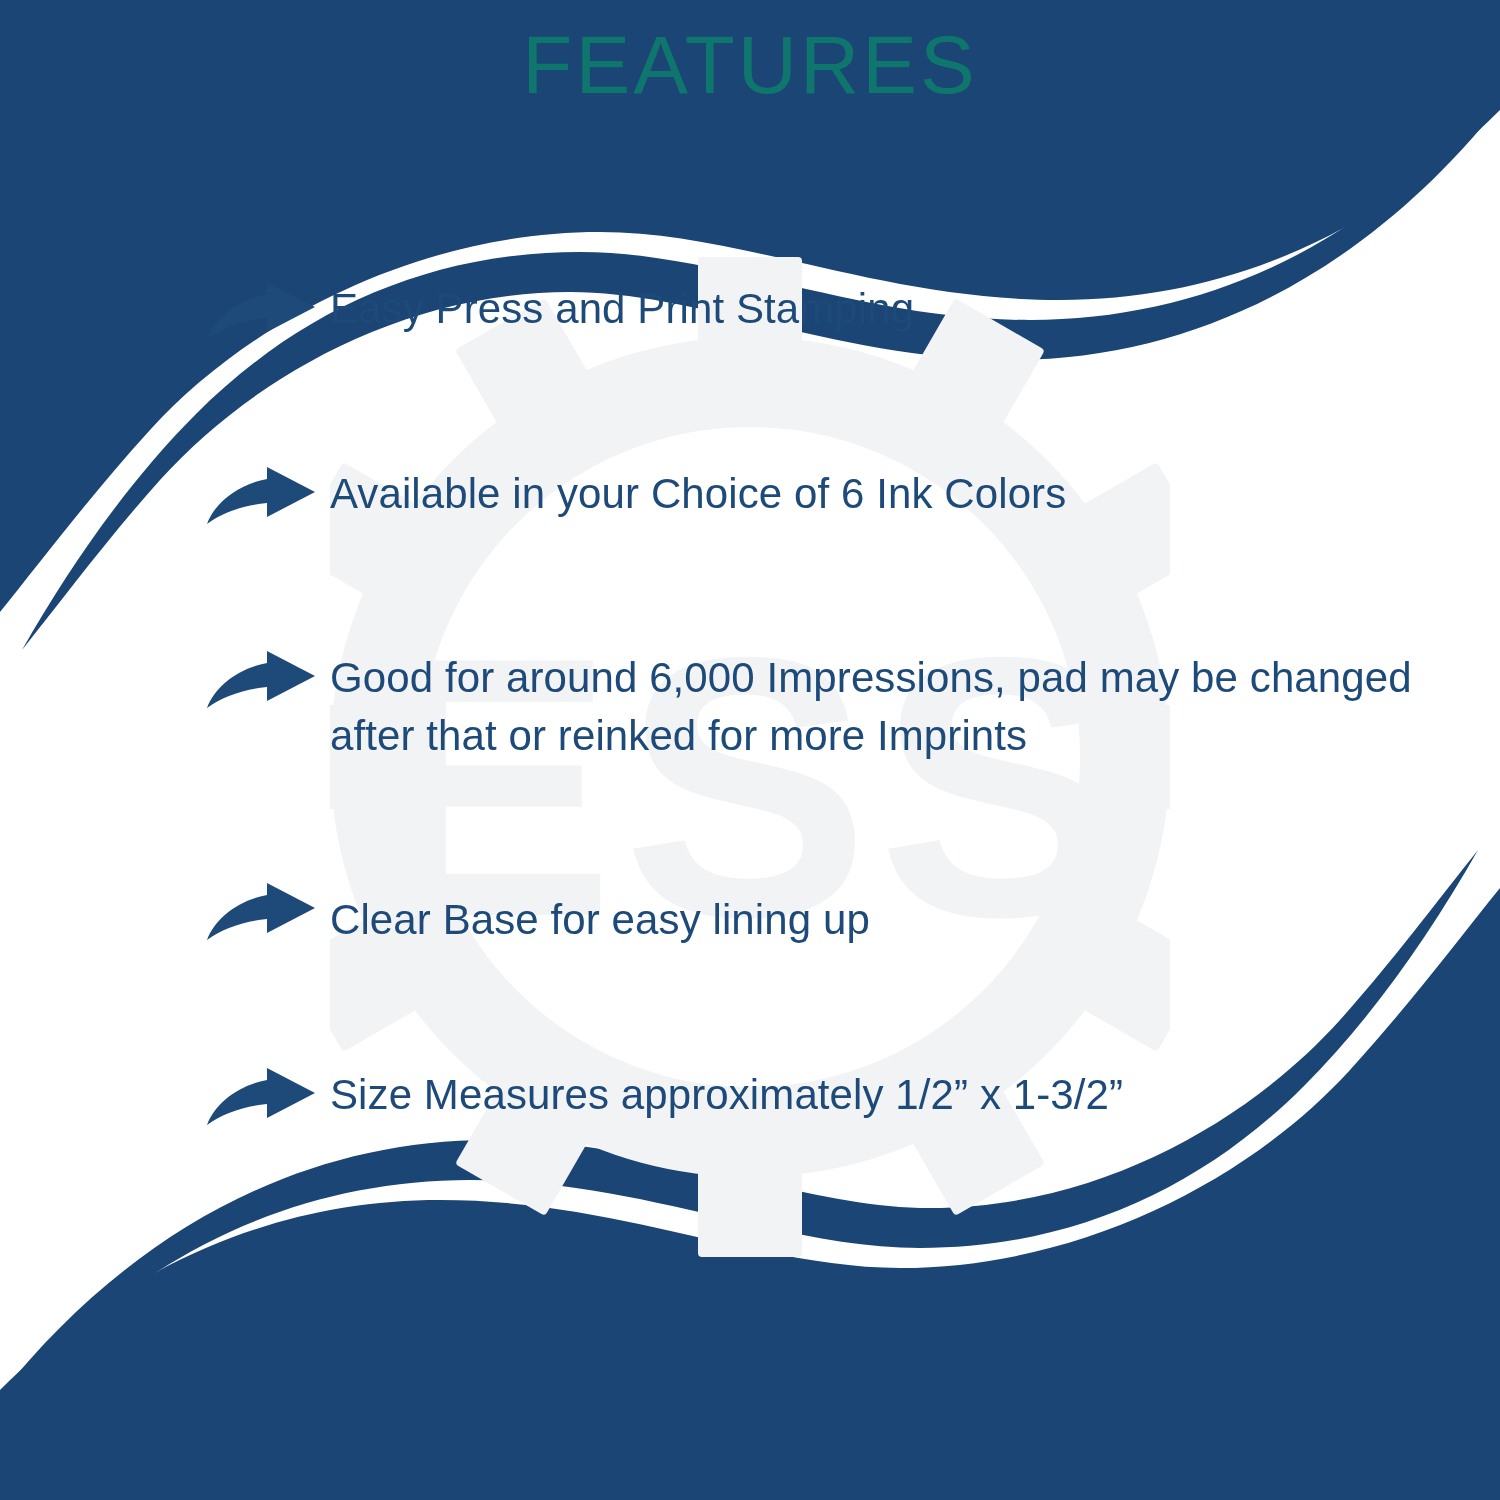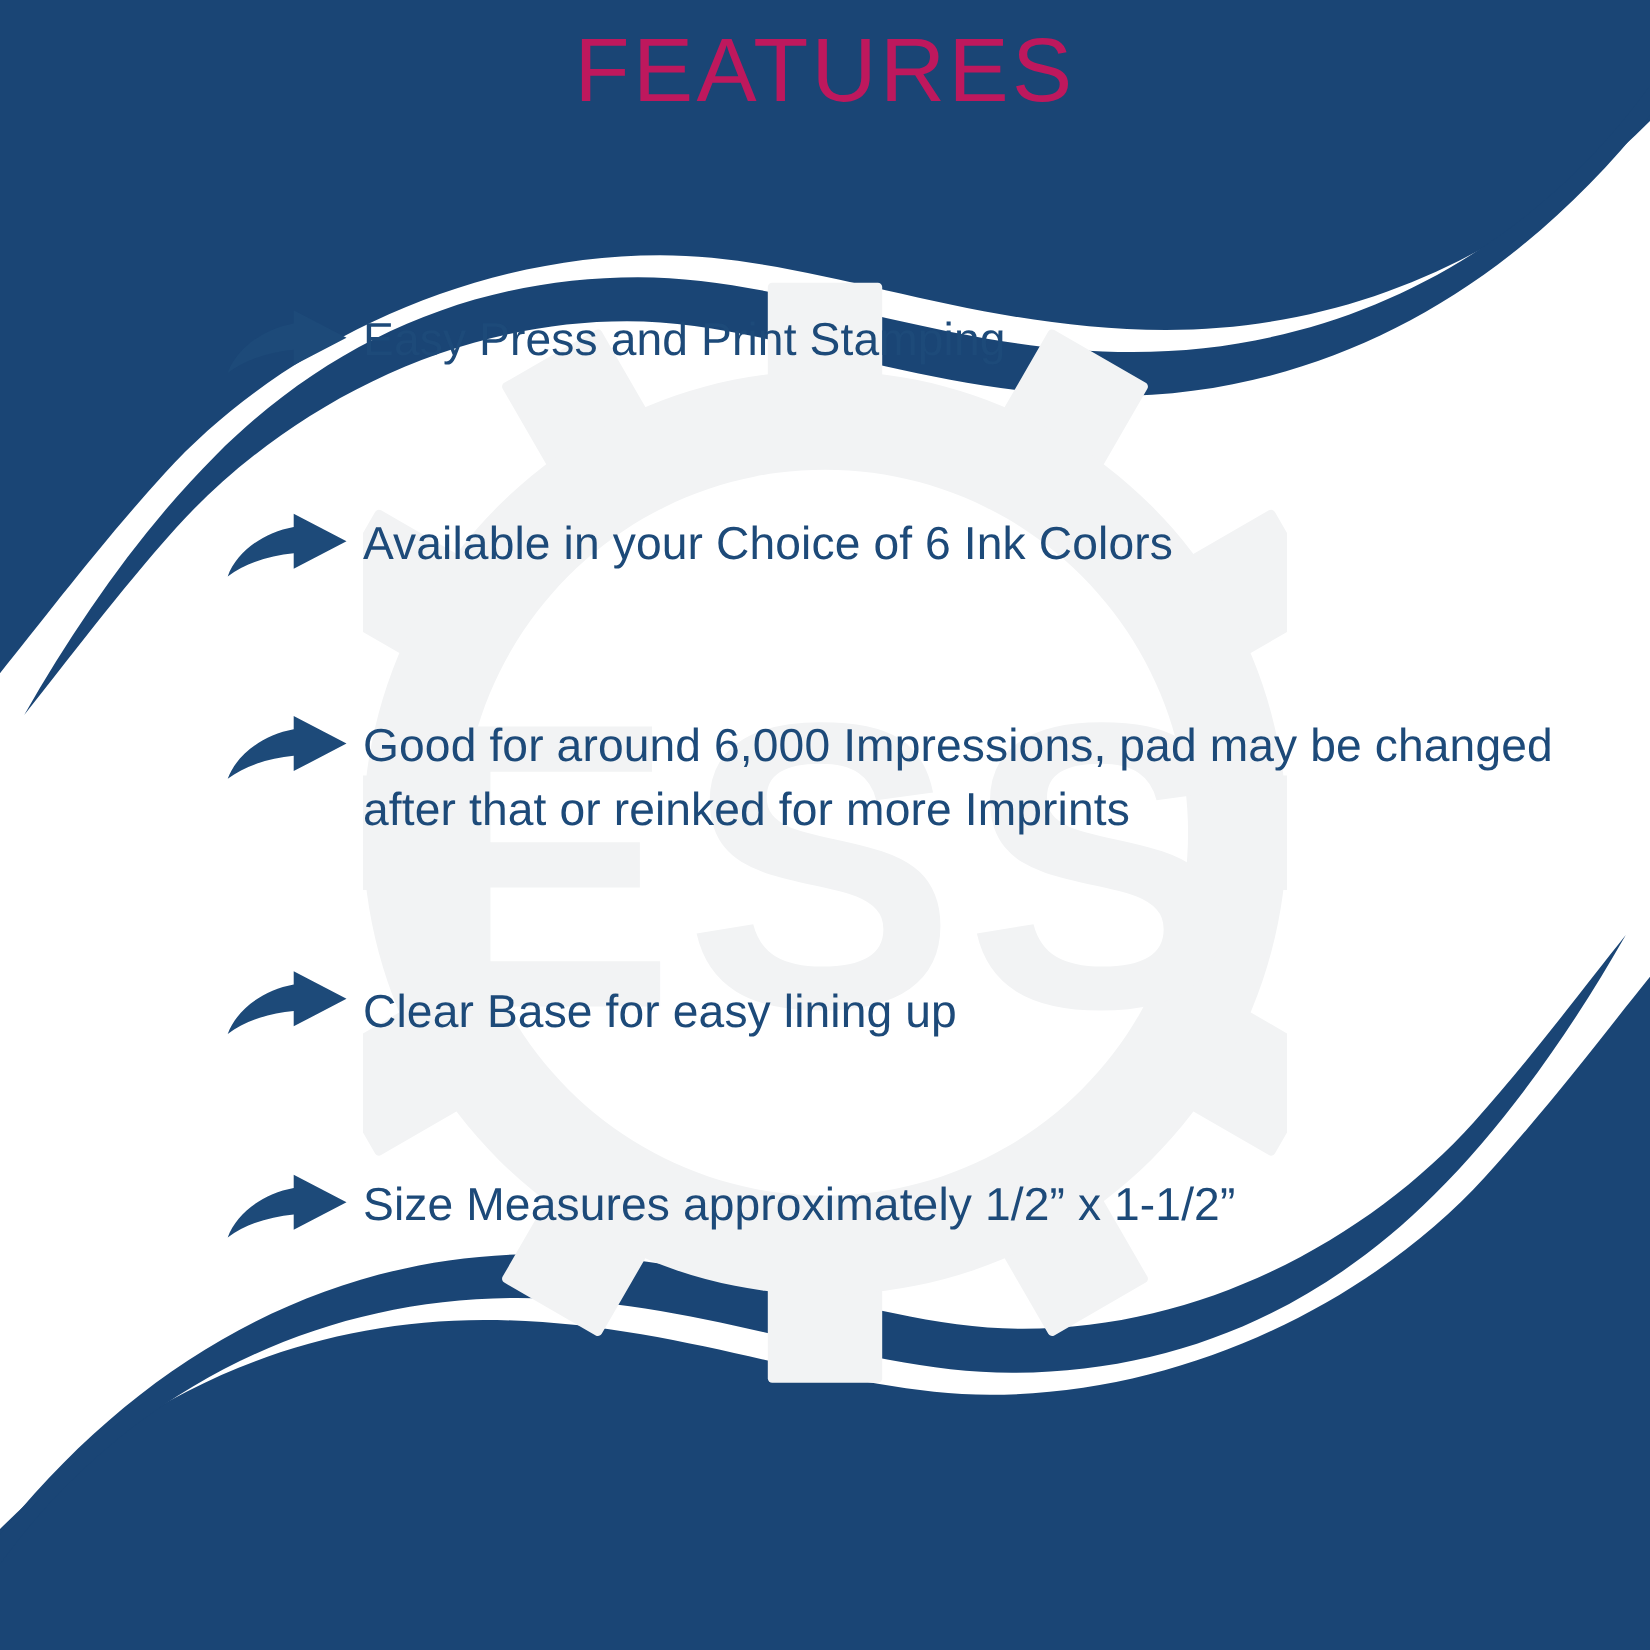--- a/index.html
+++ b/index.html
@@ -45,21 +45,21 @@
     left: 0;
     top: 0;
     width: 1500px;
     height: 130px;
     z-index: 3;
     display: flex;
     align-items: center;
     justify-content: center;
   }
   #page-title {
-    color: #be185d;
+    color: #0f766e;
     font-size: 82px;
     font-weight: 400;
     letter-spacing: 3px;
     line-height: 1;
     white-space: nowrap;
     font-family: "Liberation Sans", sans-serif;
   }
 
   
   #feature-list {
@@ -241,17 +241,17 @@
       <div class="feature-text">Clear Base for easy lining up</div>
     </div>
 
     <div class="feature-row r4">
       <div class="arrow-cell">
         <svg width="112" height="62" viewBox="0 0 112 62">
           <path fill="#1d4a79" d="M2,58 C10,36 34,18 62,13 L62,1 L110,26 L62,51 L62,37
                    C40,39 18,46 2,58 Z"></path>
         </svg>
       </div>
-      <div class="feature-text">Size Measures approximately 1/2” x 1-1/2”</div>
+      <div class="feature-text">Size Measures approximately 1/2” x 1-3/2”</div>
     </div>
 
   </div>
 </div>
 
 </body></html>

